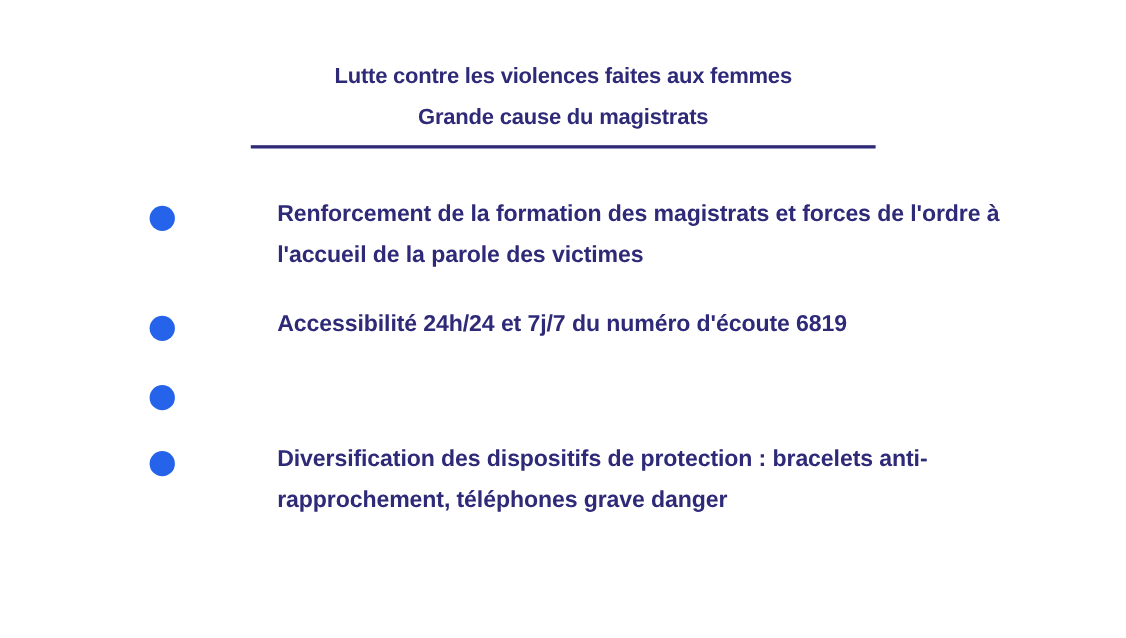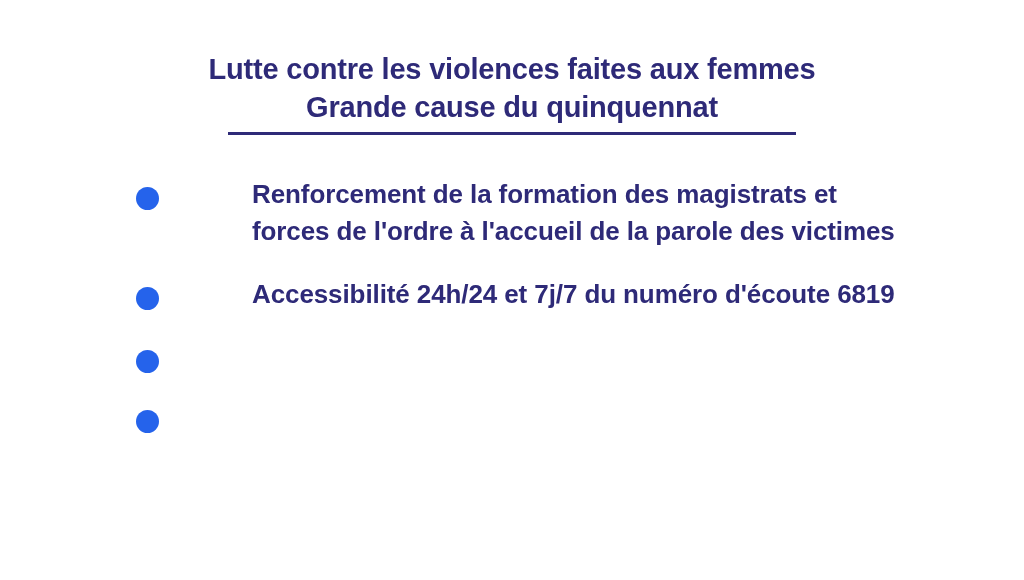--- a/index.html
+++ b/index.html
@@ -22,21 +22,21 @@
   }
   .title-block {
     position: absolute;
     top: 50px;
     left: 0;
     width: 1024px;
     text-align: center;
   }
   .title-line {
     color: #2e2a78;
-    font-size: 29px;
+    font-size: 20px;
     font-weight: bold;
     letter-spacing: -0.2px;
     line-height: 38px;
     white-space: nowrap;
   }
   .title-rule {
     width: 568px;
     height: 3px;
     background: #2e2a78;
     margin: 6px auto 0 auto;
@@ -63,35 +63,35 @@
   }
   .dot {
     width: 23px;
     height: 23px;
     border-radius: 50%;
     background: #2563eb;
     display: block;
   }
   .bullet-text {
     color: #2e2a78;
-    font-size: 26px;
+    font-size: 21px;
     font-weight: bold;
     line-height: 37px;
     max-width: 660px;
     letter-spacing: -0.1px;
   }
 </style>
 </head>
 <body>
 
 <div class="slide">
 
   <div class="title-block">
     <div class="title-line">Lutte contre les violences faites aux femmes</div>
-    <div class="title-line">Grande cause du quinquennat</div>
+    <div class="title-line">Grande cause du magistrats</div>
     <div class="title-rule"></div>
   </div>
 
   <div class="bullets">
 
     <div class="bullet-row">
       <div class="bullet-dot-cell">
         <span class="dot"></span>
       </div>
       <div class="bullet-text">Renforcement de la formation des magistrats et forces de l'ordre à l'accueil de la parole des victimes</div>
@@ -107,16 +107,17 @@
     <div class="bullet-row">
       <div class="bullet-dot-cell">
         <span class="dot"></span>
       </div>
     </div>
 
     <div class="bullet-row">
       <div class="bullet-dot-cell">
         <span class="dot"></span>
       </div>
+      <div class="bullet-text">Diversification des dispositifs de protection : bracelets anti-rapprochement, téléphones grave danger</div>
     </div>
 
   </div>
 </div>
 
 </body></html>

